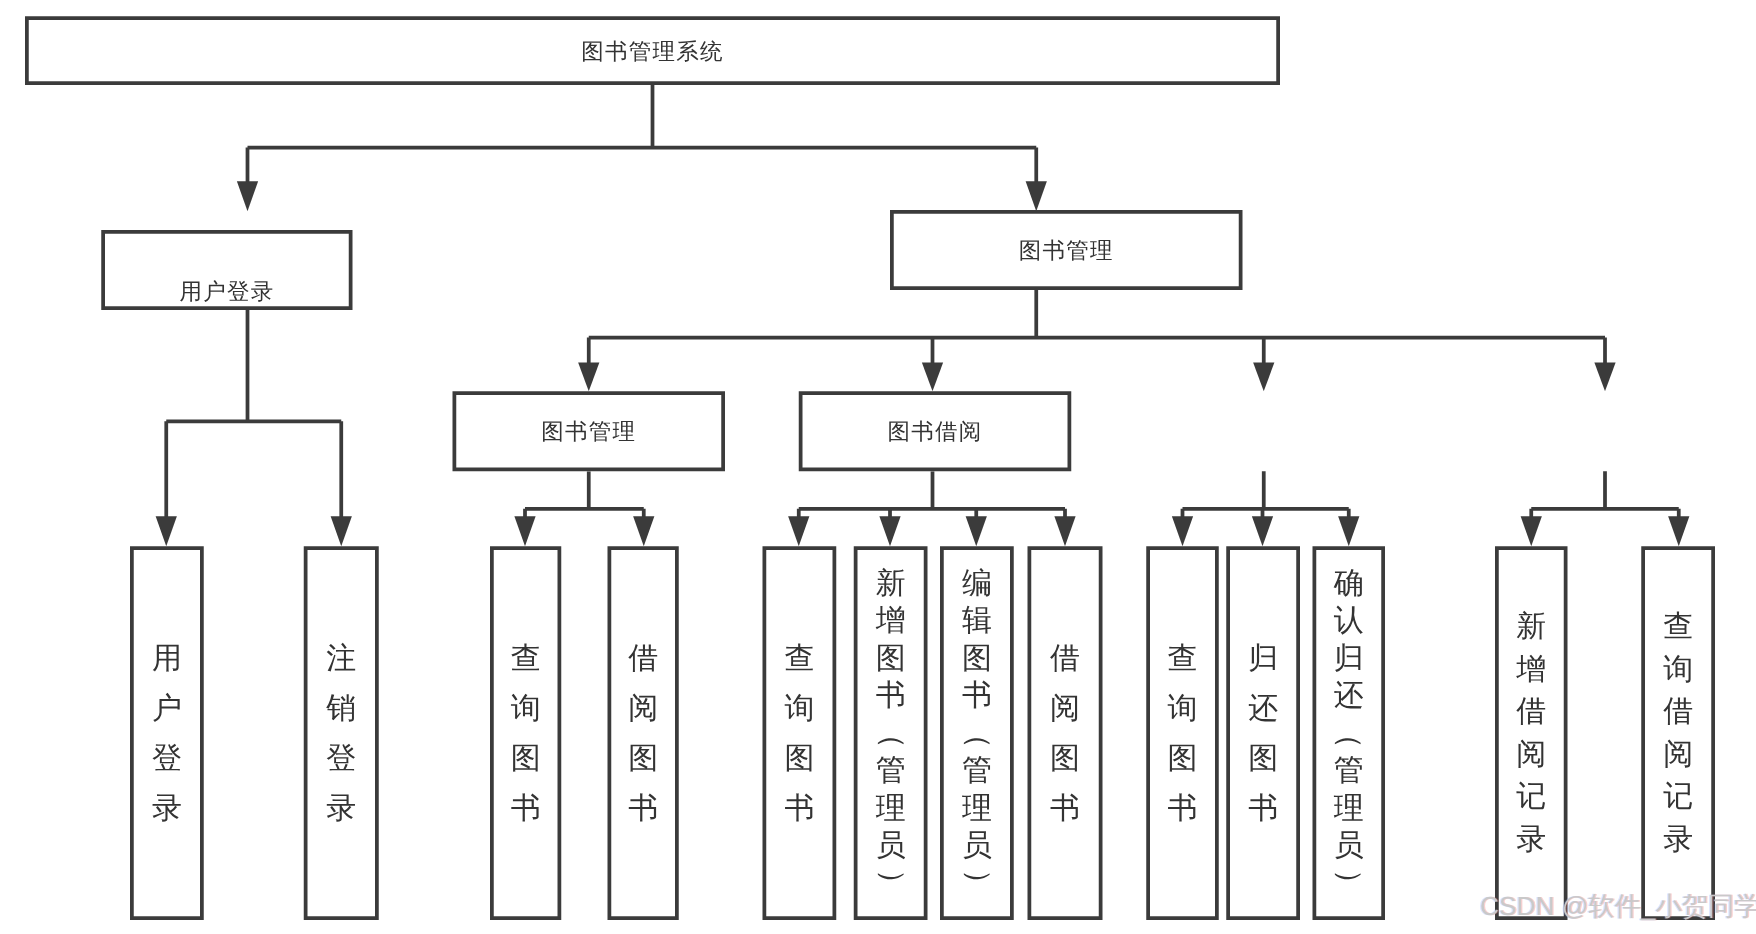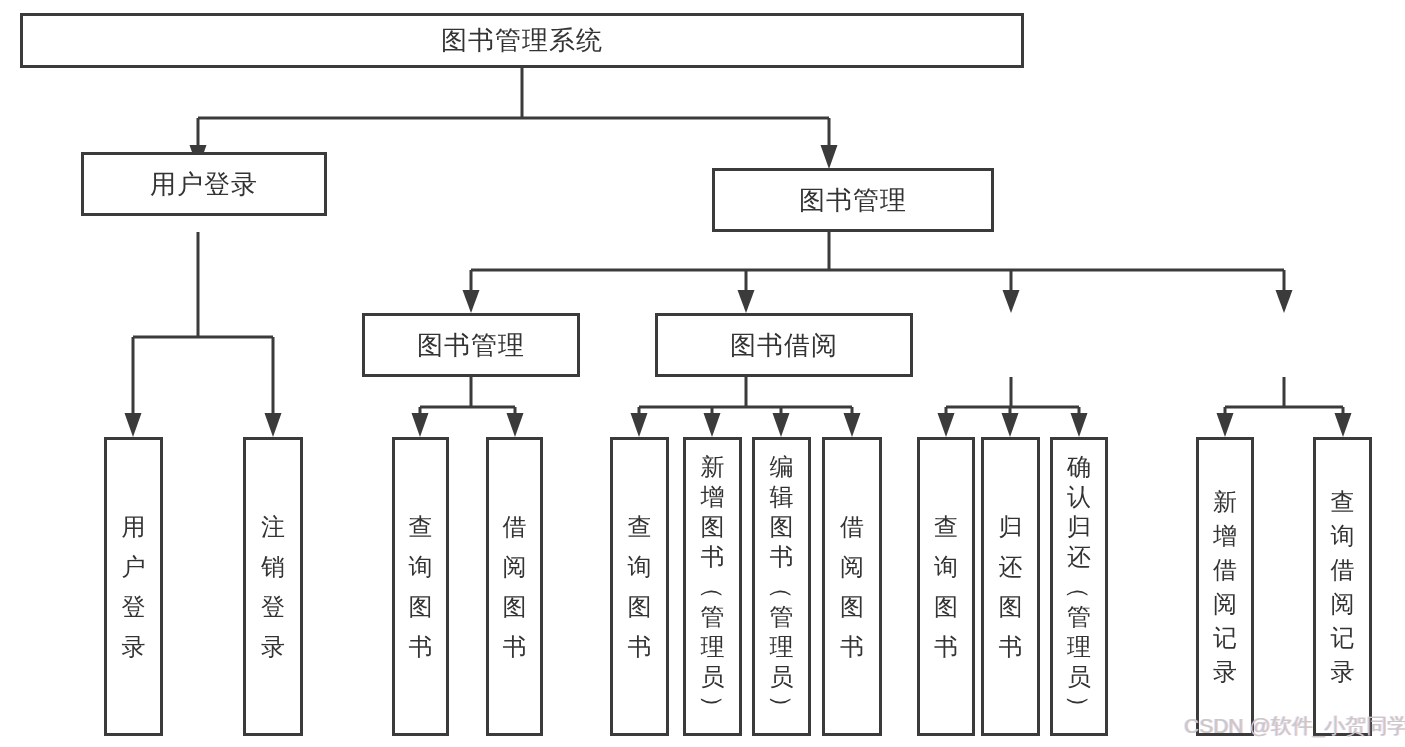--- a/index.html
+++ b/index.html
@@ -14,21 +14,21 @@
   .wires{position:absolute;left:0;top:0;width:1405px;height:747px;}
   .wires path{stroke:#3b3b3b;stroke-width:3;fill:none;}
   .wires polygon{fill:#3b3b3b;stroke:none;}
   .node{
     position:absolute;
     box-sizing:border-box;
     border:3px solid #3b3b3b;
     background:#ffffff;
     display:flex;align-items:center;justify-content:center;
   }
-  .hnode{font-size:26px;letter-spacing:1px;}
+  .hnode{font-size:18px;letter-spacing:1px;}
   .root{left:20px;top:13px;width:1004px;height:55px;}
   .leaf{top:437px;height:299px;}
   .vtext{
     display:flex;flex-direction:column;align-items:center;justify-content:center;
     height:100%;width:100%;
   }
   .vchar{
     font-size:24px;line-height:1;
     height:var(--pitch,40px);
     display:flex;align-items:center;justify-content:center;
@@ -87,31 +87,31 @@
       <path d="M1284 377 V407 M1225 407 H1343 M1225 407 V414 M1343 407 V414"></path>
       <polygon points="1216.5,413 1233.5,413 1225,437"></polygon>
       <polygon points="1334.5,413 1351.5,413 1343,437"></polygon>
     </g>
   </svg>
 
   <div class="node hnode root">
     <span>图书管理系统</span>
   </div>
 
-  <div class="node hnode" style="left:81px;top:152px;width:246px;height:64px;">
+  <div class="node hnode" style="left:81px;top:184px;width:201px;height:64px;align-items:flex-end;">
     <span>用户登录</span>
   </div>
   <div class="node hnode" style="left:712px;top:168px;width:282px;height:64px;">
     <span>图书管理</span>
   </div>
 
   <div class="node hnode" style="left:362px;top:313px;width:218px;height:64px;">
     <span>图书管理</span>
   </div>
-  <div class="node hnode" style="left:639px;top:313px;width:258px;height:64px;margin-left:16px;">
+  <div class="node hnode" style="left:639px;top:313px;width:218px;height:64px;">
     <span>图书借阅</span>
   </div>
 
   <div class="node leaf" style="left:104px;width:59px;">
     <span class="vtext" style="--pitch: 40px;">
         <span class="vchar">用</span>
         <span class="vchar">户</span>
         <span class="vchar">登</span>
         <span class="vchar">录</span>
       </span>

